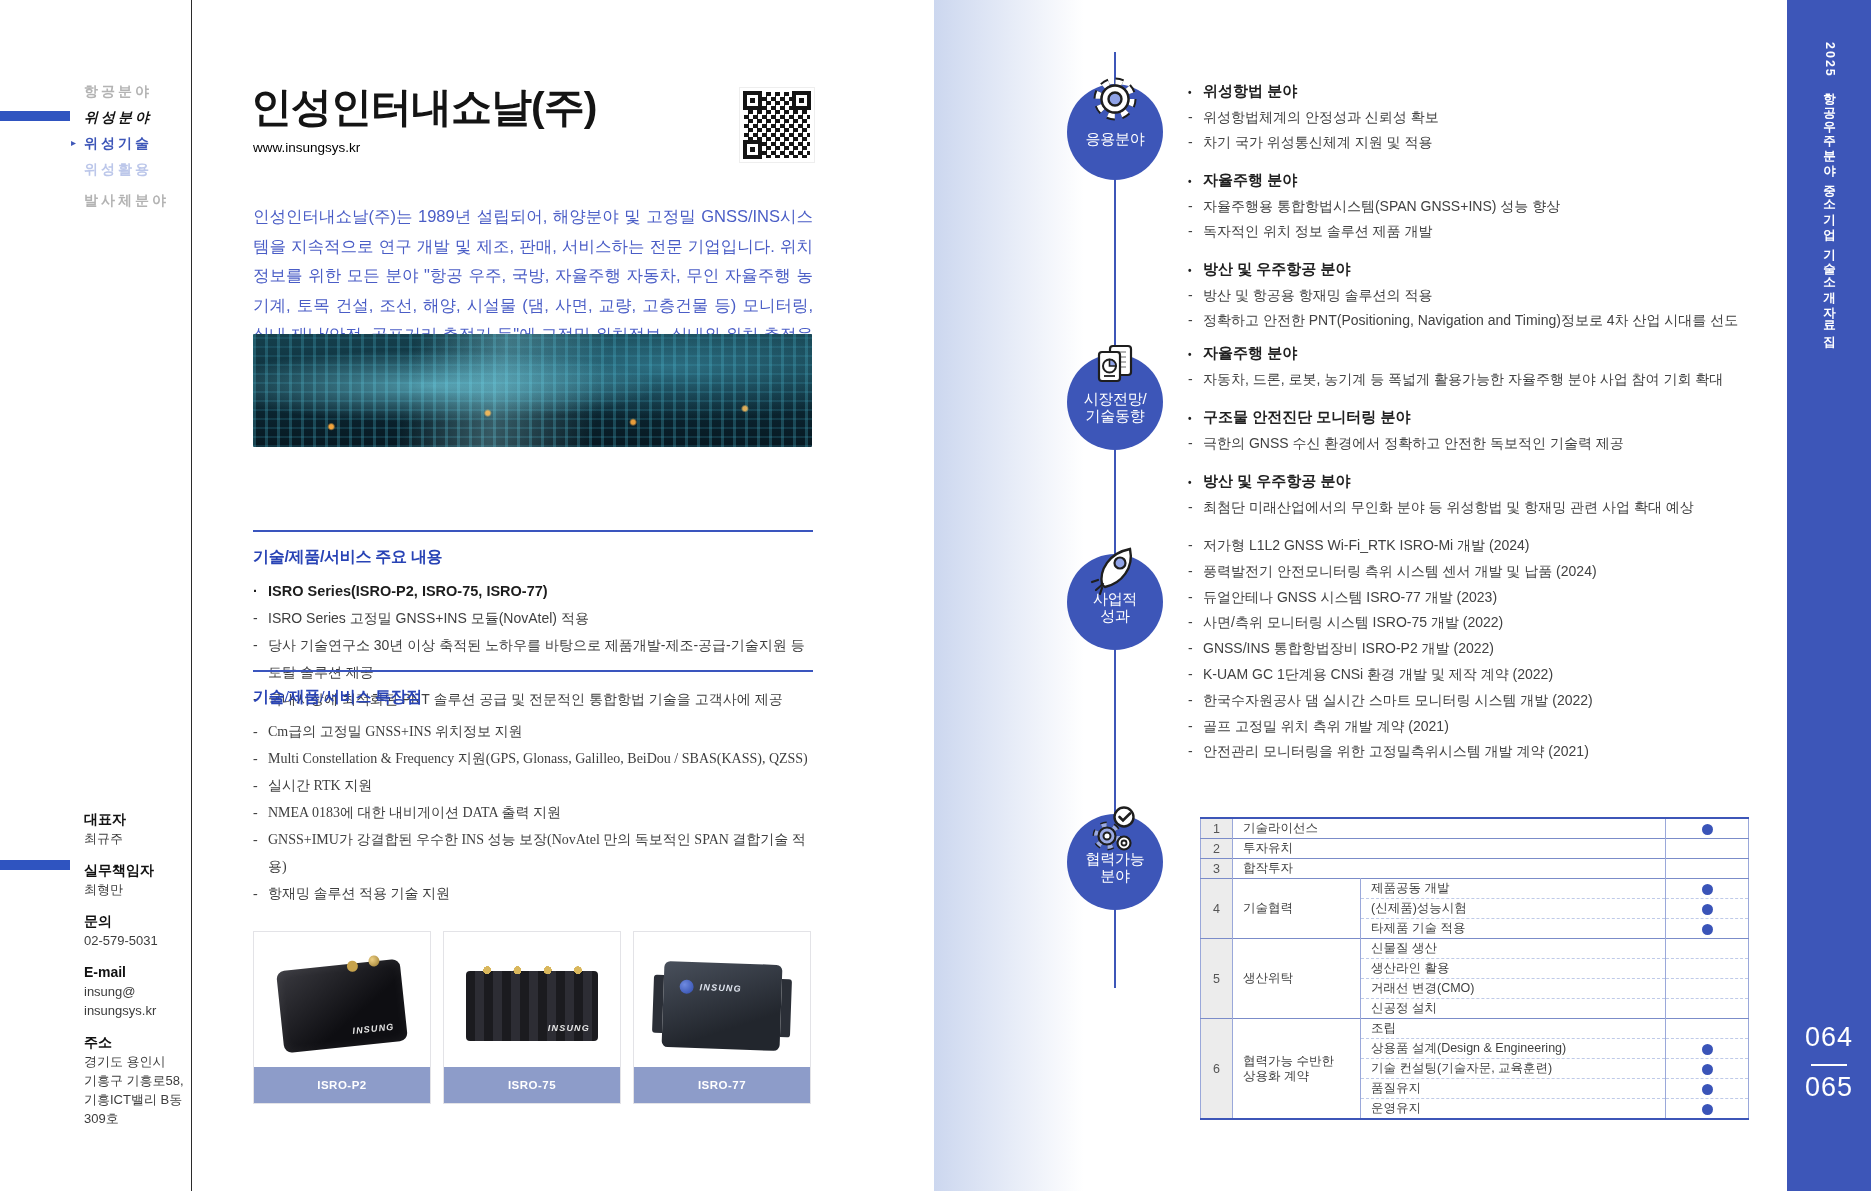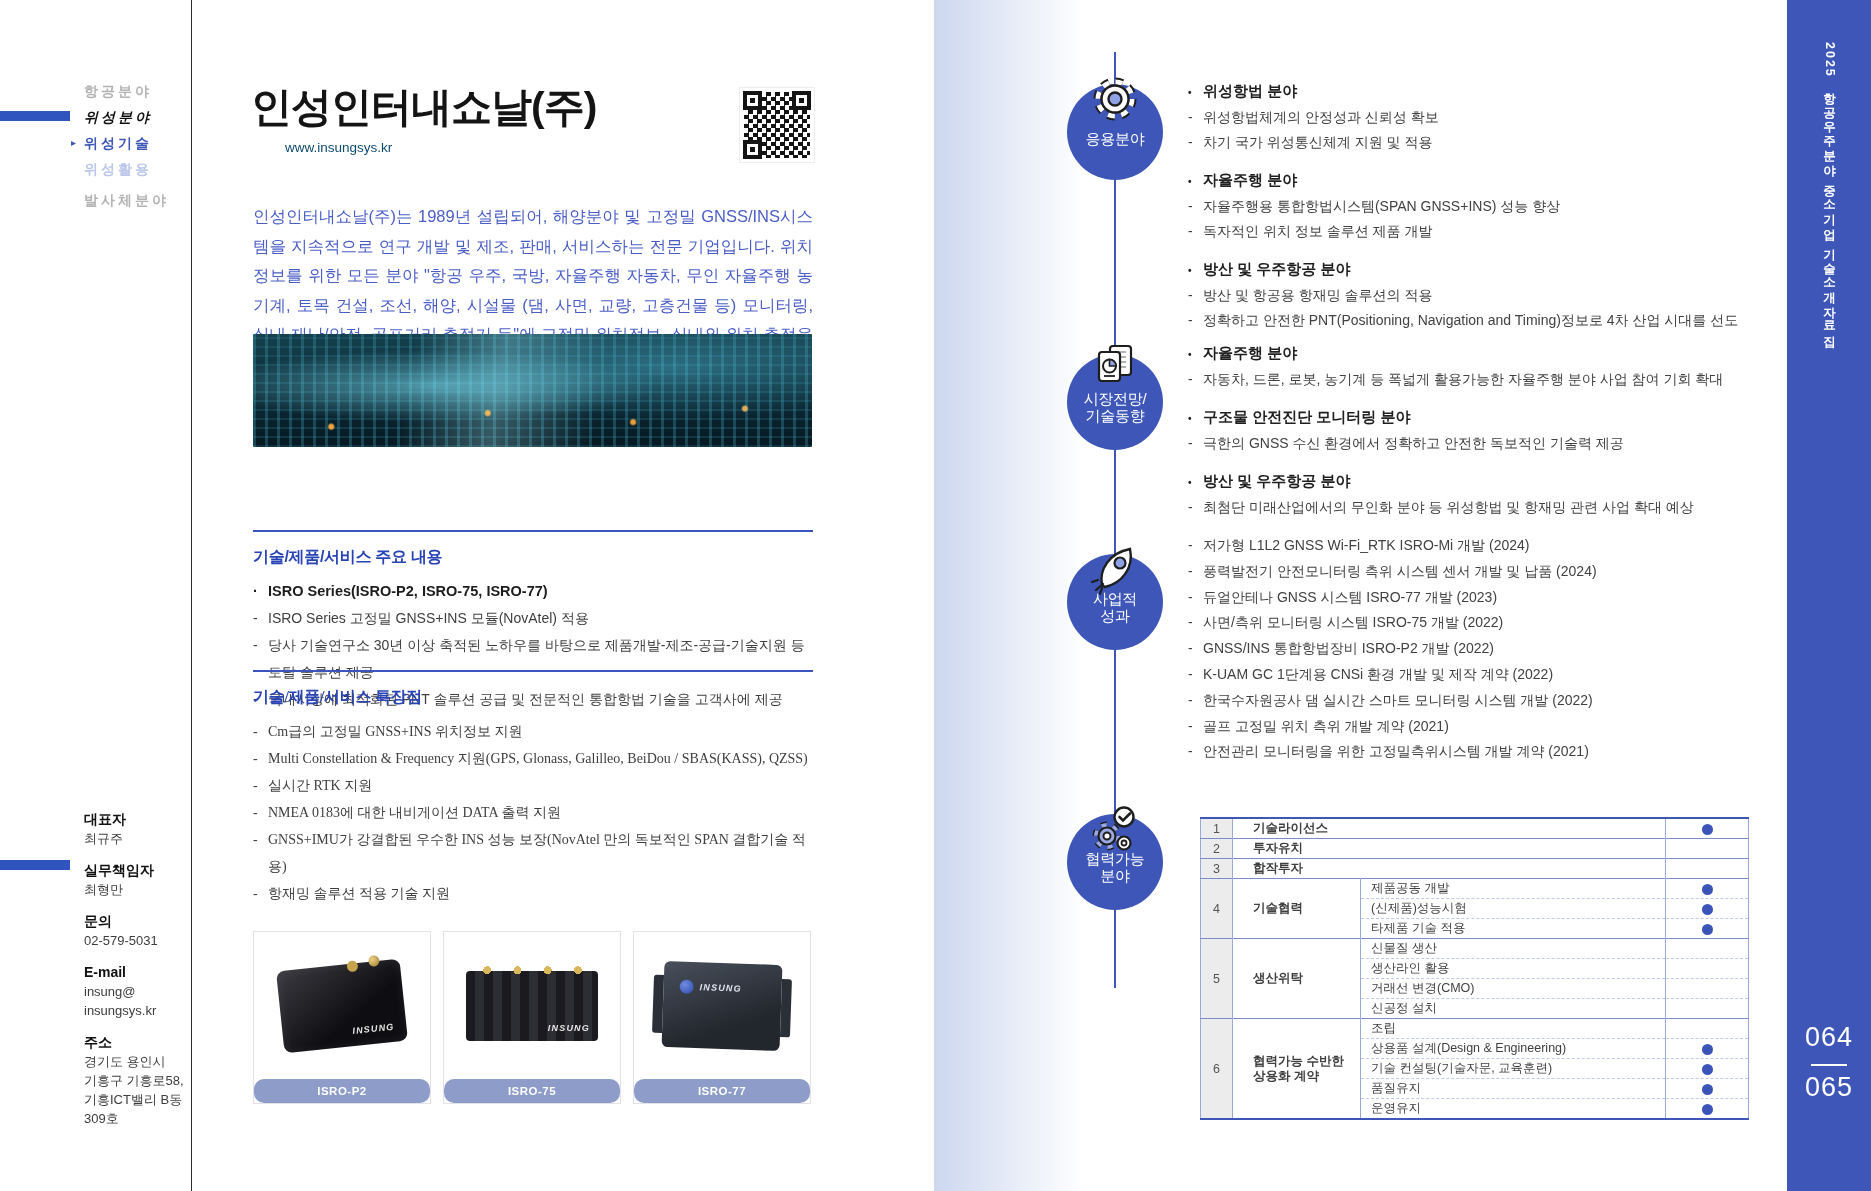--- a/index.html
+++ b/index.html
@@ -11,21 +11,21 @@
   .nav-item{font-size:14px;letter-spacing:3px;line-height:26px;color:#b3b3b3;font-weight:bold;position:relative;white-space:nowrap;}
   .nav-item.strong{color:#101010;font-style:italic;}
   .nav-item.link{color:#3d56b8;}
   .nav-item.soft{color:#bcc7ea;}
   .nav-item.gap{margin-top:5px;}
   .nav-item .arr{position:absolute;left:-13px;top:0;font-size:10px;color:#3d56b8;}
   .bar-top{position:absolute;left:0;top:111px;width:70px;height:10px;background:#2f54c0;}
   .bar-bottom{position:absolute;left:0;top:860px;width:70px;height:10px;background:#2f54c0;}
   
   .company-title{position:absolute;left:251px;top:80px;font-size:41px;font-weight:800;color:#141414;letter-spacing:-1px;}
-  .website{position:absolute;left:253px;top:140px;font-size:13.5px;color:#0c4a6e;margin-left:32px;}
+  .website{position:absolute;left:253px;top:140px;font-size:13.5px;color:#000000;}
   .qr{position:absolute;left:739px;top:87px;width:74px;height:74px;background:#fff;border:1px solid #eee;}
   .qr-grid{position:absolute;inset:4px;background:repeating-conic-gradient(#141414 0% 25%,#fff 0% 50%) 0 0/9px 9px;}
   .qr .f{position:absolute;width:19px;height:19px;border:4px solid #141414;background:#fff;box-sizing:border-box;}
   .qr .f::after{content:"";position:absolute;inset:3px;background:#141414;}
   .qr .f1{left:3px;top:3px;} .qr .f2{right:3px;top:3px;} .qr .f3{left:3px;bottom:3px;}
   
   .intro{position:absolute;left:253px;top:202px;width:560px;font-size:16.5px;line-height:29.5px;color:#4a5dc6;text-align:justify;}
   
   .city{position:absolute;left:253px;top:334px;width:559px;height:113px;border-radius:1px;
     background:
@@ -44,22 +44,22 @@
   .sec1{top:530px;} .sec2{top:670px;font-family:Liberation Serif, serif;}
   .sec-h{margin-top:15px;font-size:16px;font-weight:bold;color:#2843b5;letter-spacing:-.3px;}
   .sec-list{margin-top:10px;}
   .sec-list .it{display:flex;font-size:14px;color:#3e3e3e;line-height:27px;}
   .sec-list .it .b{width:15px;flex:none;}
   .sec-list .it.em{font-weight:bold;color:#1c1c1c;font-size:14.5px;}
   
   .card{position:absolute;top:931px;width:178px;height:173px;border:1px solid #e3e3e7;background:#fff;box-sizing:border-box;}
   .card.c1{left:253px;} .card.c2{left:443px;} .card.c3{left:633px;}
   .card-body{position:absolute;left:0;right:0;top:0;bottom:24px;display:flex;align-items:center;justify-content:center;}
-  .card-cap{position:absolute;left:0;right:0;bottom:0;height:24px;background:#8d9cc9;color:#fff;font-size:11.5px;
-            font-weight:bold;letter-spacing:.5px;display:flex;align-items:center;justify-content:center;border-radius:10px;}
+  .card-cap{position:absolute;left:0;right:0;bottom:0;height:36px;background:#8d9cc9;color:#fff;font-size:11.5px;
+            font-weight:bold;letter-spacing:.5px;display:flex;align-items:center;justify-content:center;}
   .dev{position:relative;}
   .dev .logo{position:absolute;color:#e6e6e6;font-size:9px;font-style:italic;letter-spacing:1.2px;font-weight:bold;}
   .dev-p2{width:124px;height:82px;border-radius:8px;transform:rotate(-6deg);
           background:linear-gradient(145deg,#3a3a40,#0e0e12 62%);box-shadow:inset 0 0 12px rgba(255,255,255,.07);}
   .dev-p2::before{content:"";position:absolute;top:-6px;right:20px;width:11px;height:11px;border-radius:50%;
           background:radial-gradient(circle at 35% 35%,#eed084,#96772c);box-shadow:-22px 3px 0 0 #c7a34d;}
   .dev-p2 .logo{right:12px;bottom:10px;}
   .dev-p75{width:132px;height:70px;border-radius:4px;
           background:repeating-linear-gradient(90deg,#1b1b1f 0 9px,#2d2d34 9px 18px);}
   .dev-p75::before{content:"";position:absolute;top:-8px;left:10px;width:112px;height:12px;
@@ -100,21 +100,21 @@
   .rlist .it{display:flex;font-size:14px;color:#414141;line-height:25px;}
   .rlist .it .b{width:15px;flex:none;}
   #achv-list .it{line-height:25.8px;}
   
   #coop{position:absolute;left:1200px;top:817px;}
   #coop table{border-collapse:collapse;table-layout:fixed;width:548px;
       border-top:2px solid #3d56b8;border-bottom:2px solid #3d56b8;
       border-left:1px solid #9aa8da;border-right:1px solid #9aa8da;}
   #coop td{height:19px;padding:0 0 0 0;font-size:12.5px;color:#3f3f3f;overflow:hidden;}
   #coop td.num{background:#ececec;text-align:center;color:#555;border-right:1px solid #9aa8da;}
-  #coop td.cat{padding-left:20px;border-right:1px solid #9aa8da;line-height:15px;white-space:pre-line;font-weight:bold;}
+  #coop td.cat{padding-left:10px;border-right:1px solid #9aa8da;line-height:15px;white-space:pre-line;}
   #coop td.sub{padding-left:10px;border-right:1px solid #9aa8da;}
   #coop td.dotc{text-align:center;}
   #coop tr.major td{border-top:1px solid #7b8cc9;}
   #coop tr.subrow td{border-top:1px dashed #bfcae8;}
   .dot{display:inline-block;width:11px;height:11px;border-radius:50%;background:#3a54b8;vertical-align:middle;}
   
   .sidebar{position:absolute;left:1787px;top:0;width:84px;height:1191px;background:#3d56b8;}
   .vtitle{position:absolute;top:42px;left:50%;transform:translateX(-50%);writing-mode:vertical-rl;
           color:#fff;font-size:12.5px;font-weight:bold;letter-spacing:2px;white-space:nowrap;}
   .pnum{position:absolute;left:0;width:84px;text-align:center;color:#fff;font-size:27px;font-weight:400;letter-spacing:1px;}

